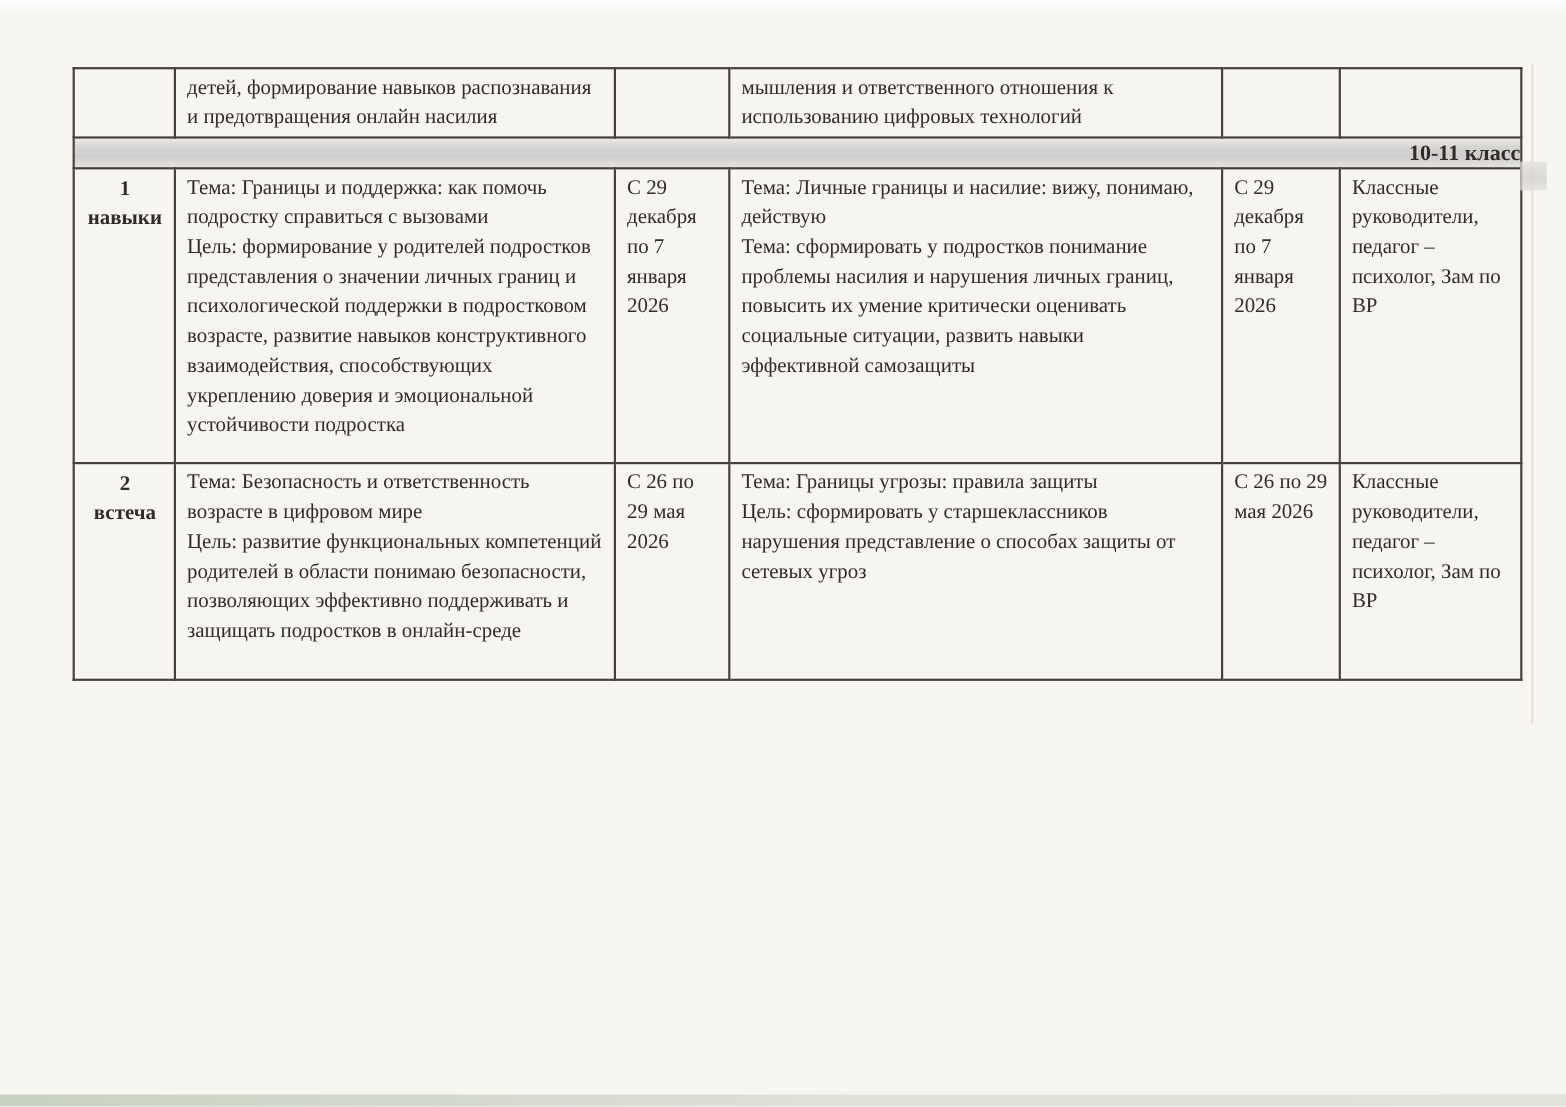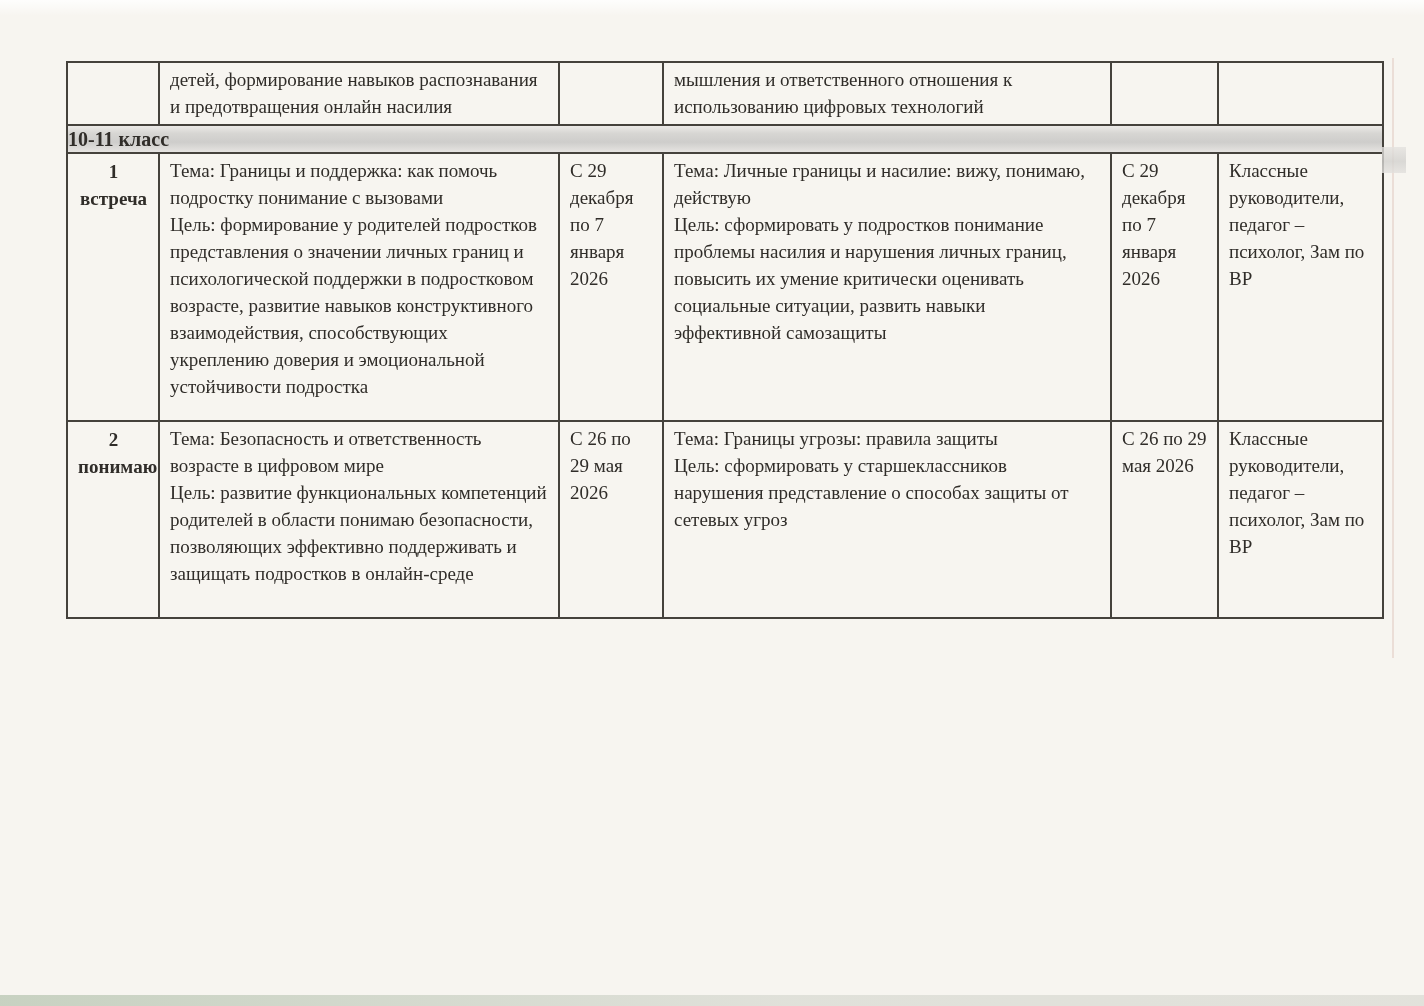--- a/index.html
+++ b/index.html
@@ -39,21 +39,21 @@
   .col-sdate{width:107px;}
   .col-resp{width:165px;}
   tr.r-cont{height:60px;}
   tr.r-band{height:27px;}
   tr.r-one{height:268px;}
   tr.r-two{height:197px;}
   td.num{
     text-align:center;font-weight:bold;padding-top:4px;
   }
   td.band{
-    padding:0 0 0 0;text-align:left;font-weight:bold;font-size:20px;
+    padding:0 0 0 0;text-align:right;font-weight:bold;font-size:20px;
     background:linear-gradient(180deg,#eceae7 0%,#d7d6d3 28%,#cecdcb 62%,#e6e4e1 100%);
     line-height:26px;vertical-align:middle;
   }
   td.stopic{padding-right:14px;}
   .band-bleed{
     position:absolute;left:1382px;top:147px;width:24px;height:26px;
     background:linear-gradient(180deg,#e4e2df,#d2d1ce 55%,#e2e0dd);
     opacity:.8;
   }
   .cell-par{margin:0;}
@@ -88,45 +88,45 @@
     <td></td>
   </tr>
 
   <tr class="r-band">
     <td class="band" colspan="6">10-11 класс</td>
   </tr>
 
   <tr class="r-one">
     <td class="num">
       <div>1</div>
-      <div>встреча</div>
+      <div>навыки</div>
     </td>
     <td>
-      <div class="cell-par">Тема: Границы и поддержка: как помочь подростку понимание с вызовами</div>
+      <div class="cell-par">Тема: Границы и поддержка: как помочь подростку справиться с вызовами</div>
       <div class="cell-par">Цель: формирование у родителей подростков представления о значении личных границ и психологической поддержки в подростковом возрасте, развитие навыков конструктивного взаимодействия, способствующих укреплению доверия и эмоциональной устойчивости подростка</div>
     </td>
     <td>
       <div class="cell-par">С 29 декабря по 7 января 2026</div>
     </td>
     <td class="stopic">
       <div class="cell-par">Тема: Личные границы и насилие: вижу, понимаю, действую</div>
-      <div class="cell-par">Цель: сформировать у подростков понимание проблемы насилия и нарушения личных границ, повысить их умение критически оценивать социальные ситуации, развить навыки эффективной самозащиты</div>
+      <div class="cell-par">Тема: сформировать у подростков понимание проблемы насилия и нарушения личных границ, повысить их умение критически оценивать социальные ситуации, развить навыки эффективной самозащиты</div>
     </td>
     <td>
       <div class="cell-par">С 29 декабря по 7 января 2026</div>
     </td>
     <td>
       <div class="cell-par">Классные руководители, педагог – психолог, Зам по ВР</div>
     </td>
   </tr>
 
   <tr class="r-two">
     <td class="num">
       <div>2</div>
-      <div>понимаю</div>
+      <div>встеча</div>
     </td>
     <td>
       <div class="cell-par">Тема: Безопасность и ответственность возрасте в цифровом мире</div>
       <div class="cell-par">Цель: развитие функциональных компетенций родителей в области понимаю безопасности, позволяющих эффективно поддерживать и защищать подростков в онлайн-среде</div>
     </td>
     <td>
       <div class="cell-par">С 26 по 29 мая 2026</div>
     </td>
     <td class="stopic">
       <div class="cell-par">Тема: Границы угрозы: правила защиты</div>

